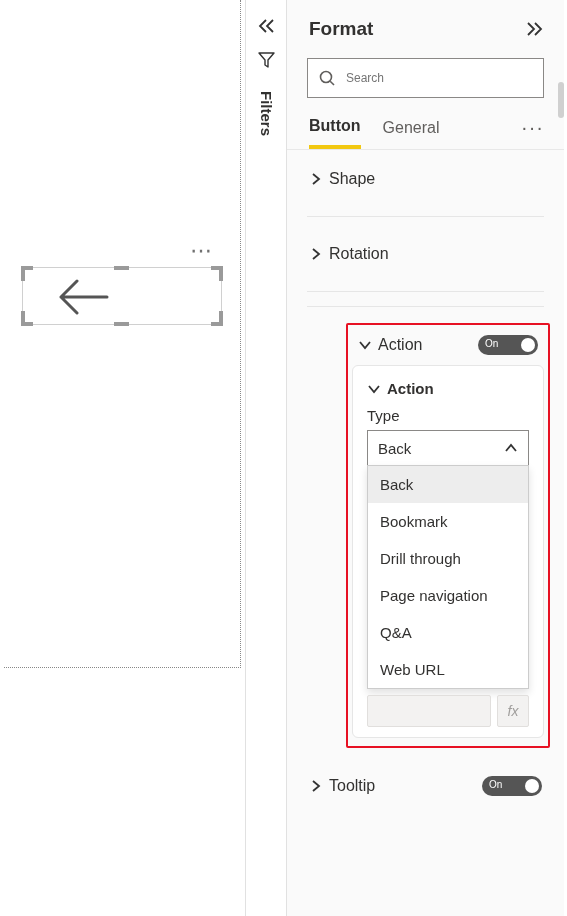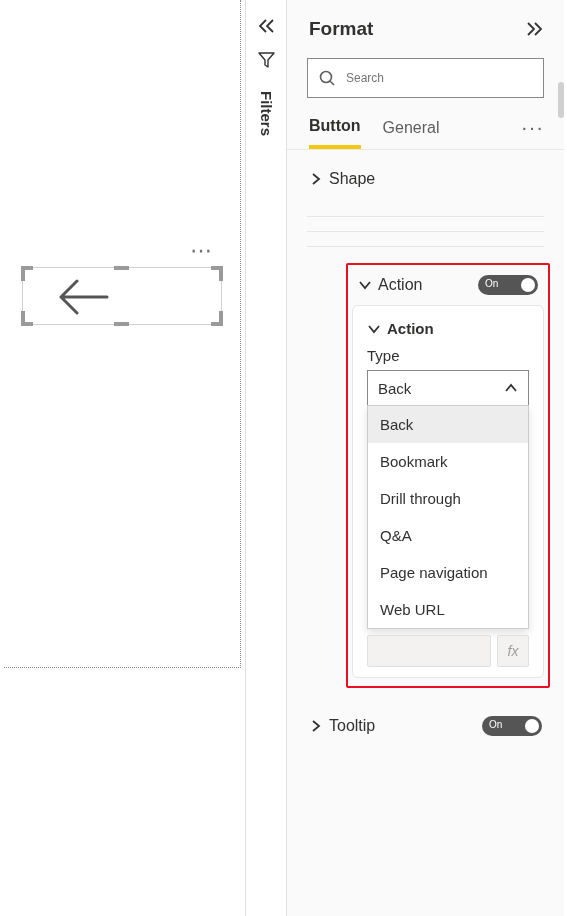--- a/index.html
+++ b/index.html
@@ -297,20 +297,28 @@
       <div class="section-row">
         <span class="chev">
           <svg width="10" height="12" viewBox="0 0 10 12">
               <path d="M2 1 L8 6 L2 11" stroke="#333" stroke-width="1.8" fill="none"></path>
             </svg>
         </span>
         <span>Shape</span>
       </div>
       <div class="sep"></div>
 
+      <div class="section-row">
+        <span class="chev">
+          <svg width="10" height="12" viewBox="0 0 10 12">
+              <path d="M2 1 L8 6 L2 11" stroke="#333" stroke-width="1.8" fill="none"></path>
+            </svg>
+        </span>
+        <span>Rotation</span>
+      </div>
       <div class="sep"></div>
 
       <div class="sep"></div>
 
       <div class="action-hl">
         <div class="section-row" style="padding:10px 6px 6px 6px">
           <span class="chev">
             <svg width="12" height="10" viewBox="0 0 12 10">
                 <path d="M1 2 L6 8 L11 2" stroke="#333" stroke-width="1.8" fill="none"></path>
               </svg>
@@ -335,22 +343,22 @@
           <div class="combo">
             <span>Back</span>
             <svg width="14" height="10" viewBox="0 0 14 10">
                 <path d="M2 8 L7 2 L12 8" stroke="#333" stroke-width="1.8" fill="none"></path>
               </svg>
           </div>
           <div class="dropdown">
             <div class="opt sel">Back</div>
             <div class="opt">Bookmark</div>
             <div class="opt">Drill through</div>
+            <div class="opt">Page navigation</div>
             <div class="opt">Q&amp;A</div>
-            <div class="opt">Page navigation</div>
             <div class="opt">Web URL</div>
           </div>
           <div class="below-dd">
             <div class="disabled-input"></div>
             <div class="fx-btn">fx</div>
           </div>
         </div>
       </div>
 
       <div class="section-row" style="padding:14px 8px 10px 8px">

